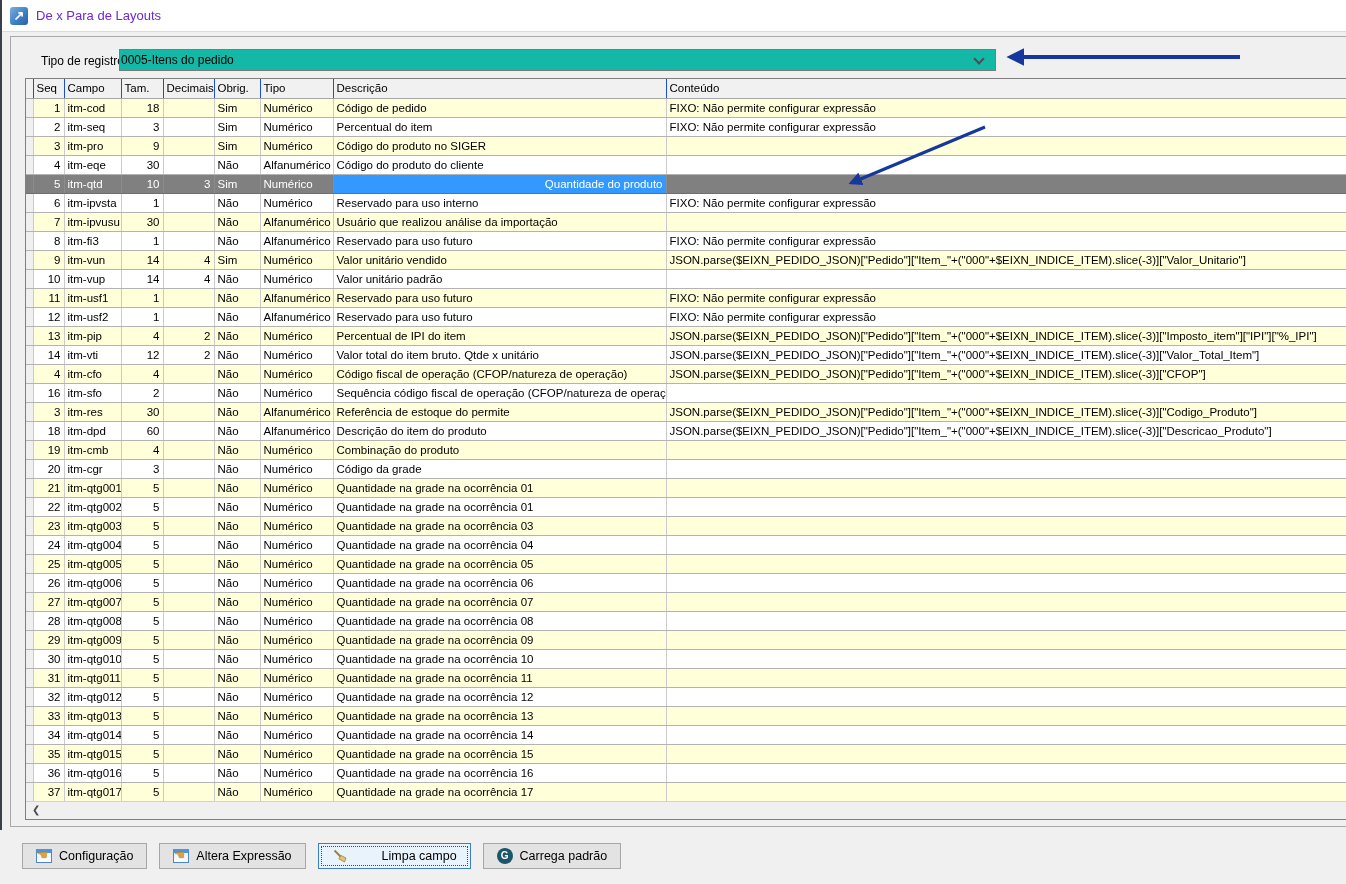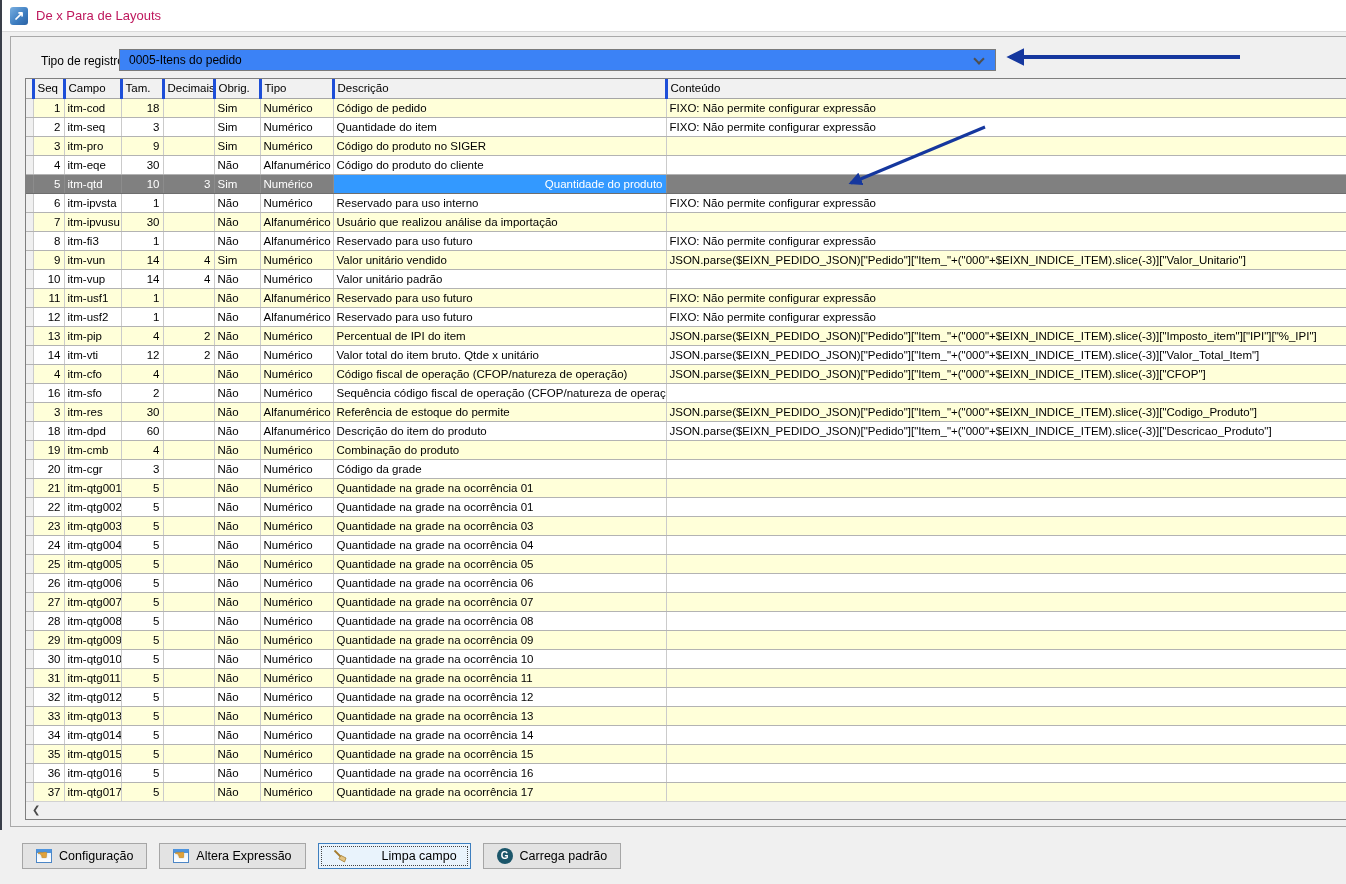--- a/index.html
+++ b/index.html
@@ -11,38 +11,38 @@
     color:#000;
   }
   .window-left-edge { position:absolute; left:0; top:0; width:2px; height:830px; background:#3A3F49; z-index:60; }
 
   
   .titlebar { position:absolute; left:0; top:0; width:100%; height:32px; background:#FFFFFF;
               border-bottom:1px solid #DADADA; display:flex; align-items:center; gap:8px; padding-left:10px; z-index:5; }
   .app-icon { width:18px; height:18px; border-radius:3px;
               background:linear-gradient(135deg,#79AFE0 0%,#3C7CC0 60%,#2B62A3 100%);
               color:#fff; font-size:13px; line-height:17px; text-align:center; font-weight:bold; }
-  .title-text { font-size:13px; color:#be185d; }
+  .title-text { font-size:13px; color:#6d28d9; }
 
   
   .panel { position:absolute; left:10px; top:36px; width:1340px; height:791px;
            background:#F0F0F0; border:1px solid #A9A9A9; }
 
   .record-type-label { position:absolute; left:30px; top:17px; font-size:12px; }
-  .combo { position:absolute; left:108px; top:12px; width:877px; height:22px; background:#3b82f6;
-           border:1px solid #7A7A7A; font-size:12px; line-height:20px; padding-left:9px; cursor:default; }
+  .combo { position:absolute; left:108px; top:12px; width:877px; height:22px; background:#14b8a6;
+           border:1px solid #7A7A7A; font-size:12px; line-height:20px; padding-left:1px; cursor:default; }
   .combo .chev { position:absolute; right:12px; top:5px; width:8px; height:8px;
                  border-right:2px solid #4F4F4F; border-bottom:2px solid #4F4F4F; transform:rotate(45deg); }
 
   
   .grid { position:absolute; left:14px; top:41px; width:1326px; height:742px;
           border:1px solid #7F7F7F; background:#FFFFFF; overflow:hidden; }
   table.data { border-collapse:collapse; table-layout:fixed; width:100%; font-size:11.5px; }
   table.data th, table.data td { height:19px; padding:0 3px; white-space:nowrap; overflow:hidden; }
-  table.data th { background:#F1F1F1; border-right:3px solid #1d4ed8; border-bottom:1px solid #A6A6A6;
+  table.data th { background:#F1F1F1; border-right:1px solid #1d4ed8; border-bottom:1px solid #A6A6A6;
                   font-weight:normal; text-align:left; }
   table.data td { border-right:1px solid #CBCBCB; border-bottom:1px solid #B3B3B3; }
   tr.odd  td { background:#FFFFD9; }
   tr.even td { background:#FFFFFF; }
   td.c0, th.c0 { padding:0; }
   tr.odd td.c0, tr.even td.c0 { background:#F0F0F0; }
   td.c1, th.c1, td.c3, th.c3, td.c4, th.c4 { text-align:right; }
   tr.sel td { background:#808080; color:#FFFFFF; border-bottom-color:#6E6E6E; border-right-color:#8C8C8C; }
   tr.sel td.c0 { background:#808080; }
   tr.sel td.selcell { background:#3399FF;text-align:right; }
@@ -126,21 +126,21 @@
             <td class="c8">FIXO: Não permite configurar expressão</td>
           </tr>
           <tr class="even">
             <td class="c0"></td>
             <td class="c1">2</td>
             <td class="c2">itm-seq</td>
             <td class="c3">3</td>
             <td class="c4"></td>
             <td class="c5">Sim</td>
             <td class="c6">Numérico</td>
-            <td class="c7">Quantidade do item</td>
+            <td class="c7">Percentual do item</td>
             <td class="c8">FIXO: Não permite configurar expressão</td>
           </tr>
           <tr class="odd">
             <td class="c0"></td>
             <td class="c1">3</td>
             <td class="c2">itm-pro</td>
             <td class="c3">9</td>
             <td class="c4"></td>
             <td class="c5">Sim</td>
             <td class="c6">Numérico</td>

